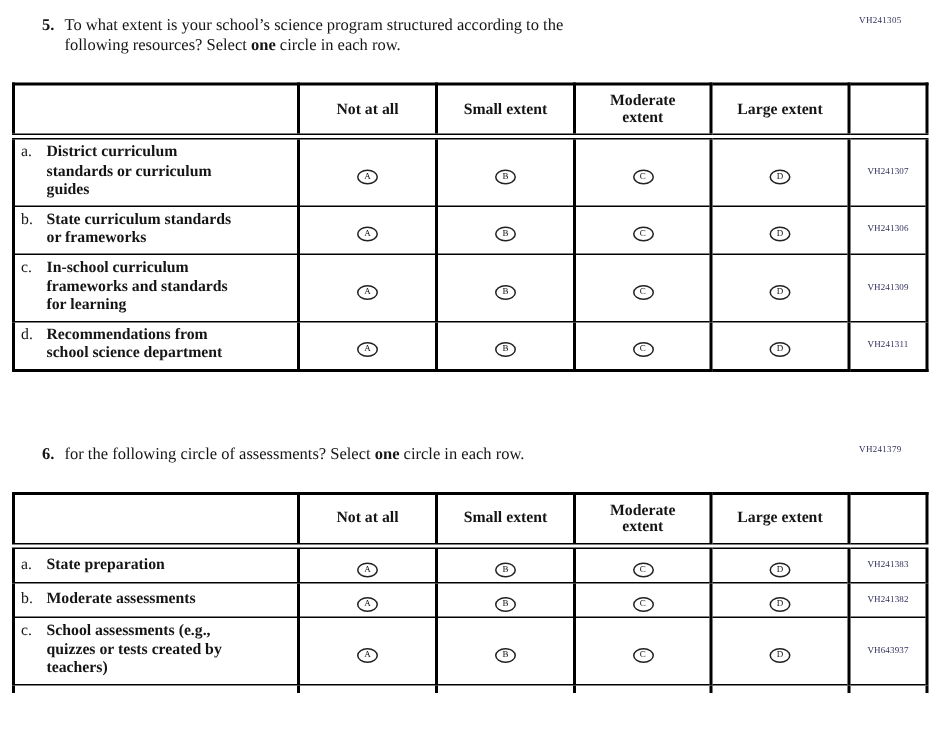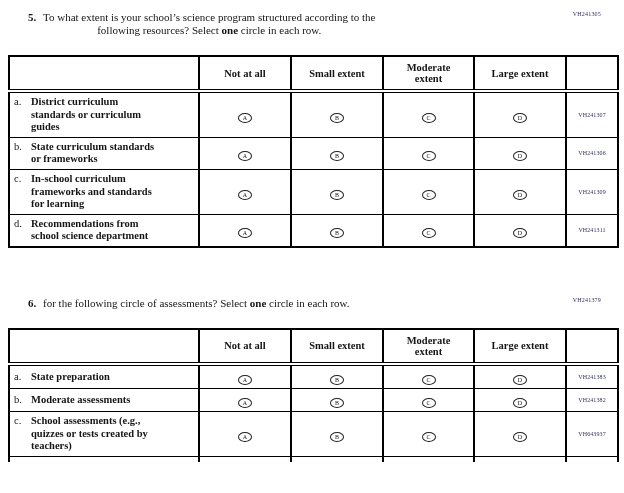--- a/index.html
+++ b/index.html
@@ -19,21 +19,21 @@
     font-size: 6px; letter-spacing: 0.2px;
     color: #32325e;
   }
   .prompt {
     display: flex;
     margin-left: 28px; margin-right: 60px;
     margin-top: 11px;
     font-size: 11px; line-height: 13px;
   }
   .qnum { font-weight: bold; width: 15px; flex: none; }
-  .qtext .line { display: block; text-align: center; }
+  .qtext .line { display: block; }
   table.resp {
     border-collapse: collapse; table-layout: fixed;
     width: 609px; margin-left: 8px; margin-top: 18px; padding-left: 48px;
   }
   .resp th, .resp td {
     border: 1px solid #000;
     border-left-width: 2px; border-right-width: 2px;
     padding: 3px 4px;
   }
   .resp th {

